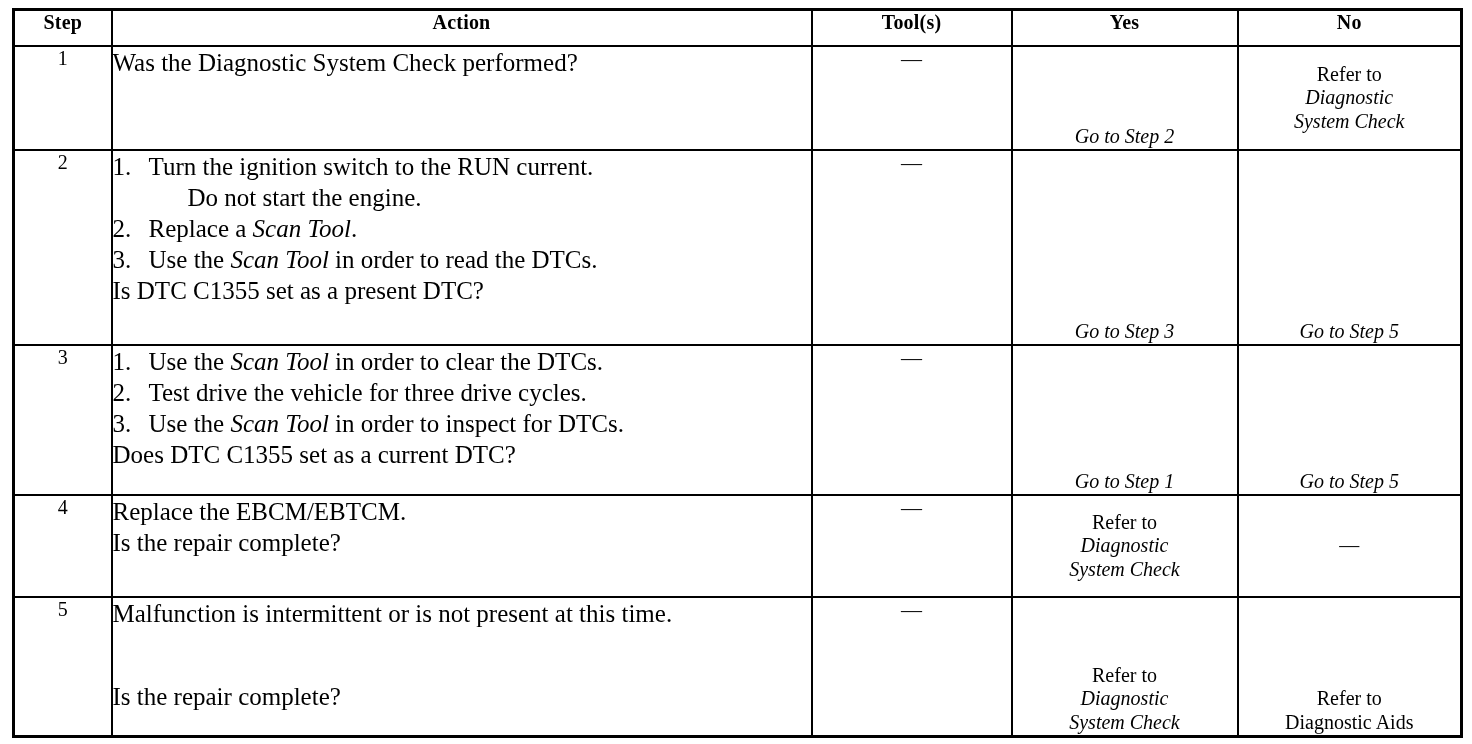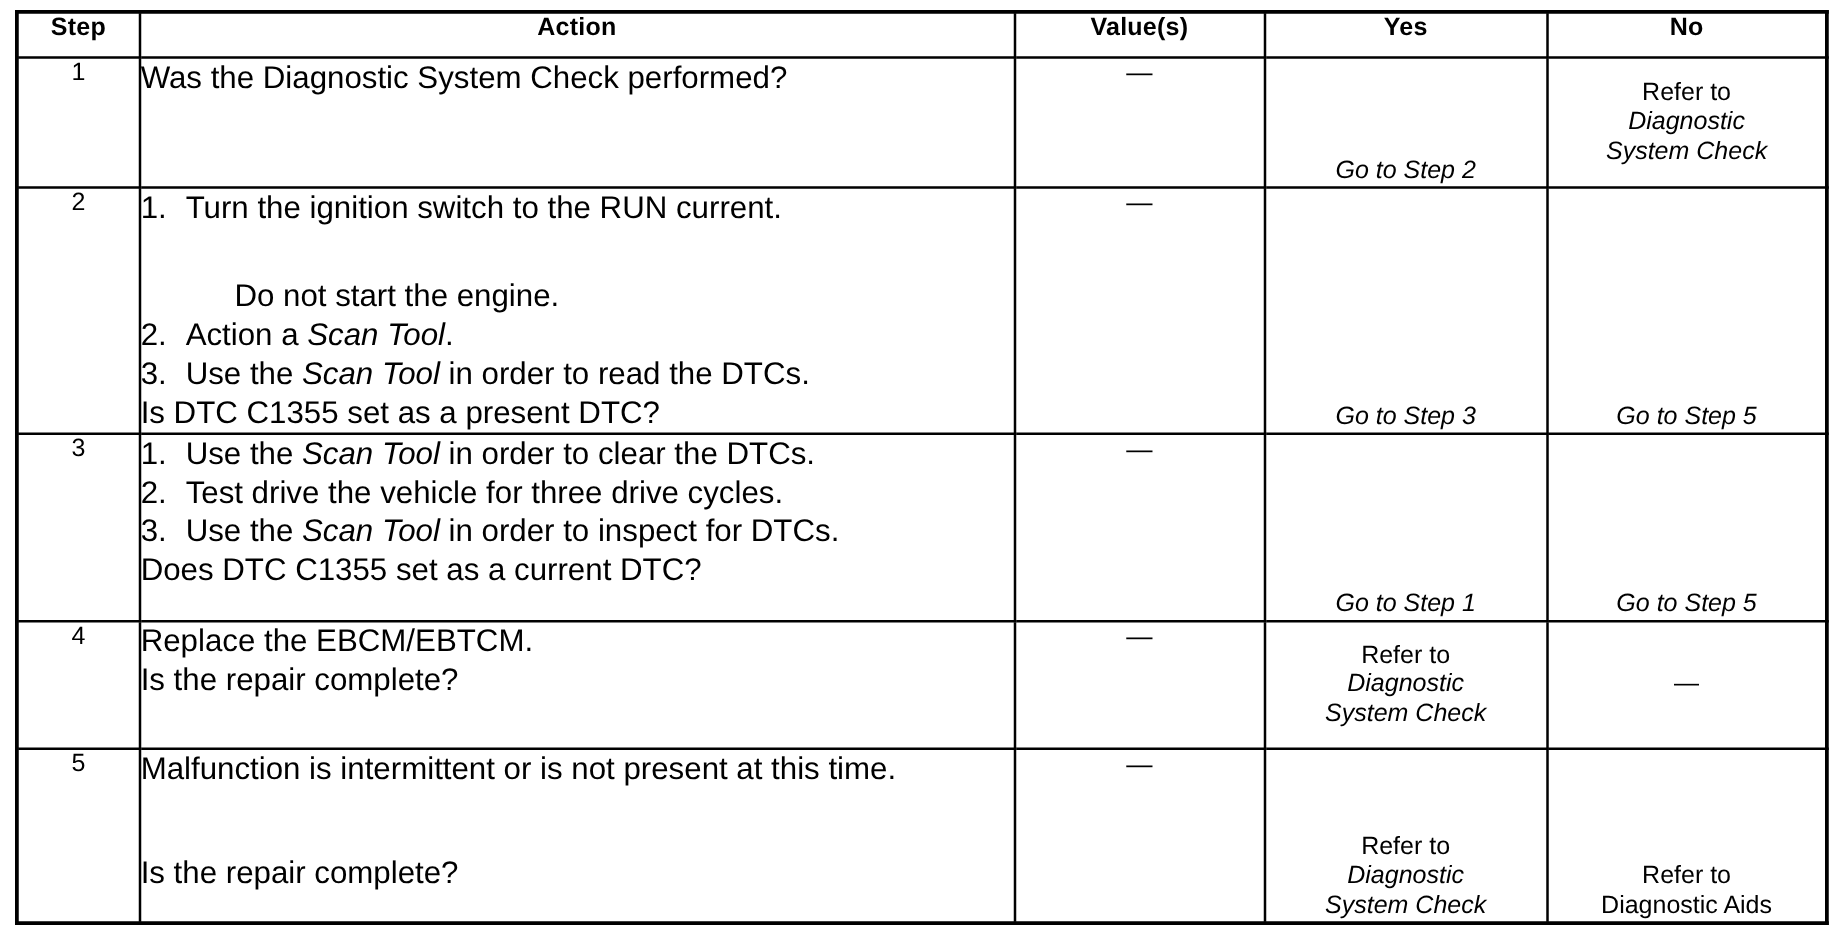--- a/index.html
+++ b/index.html
@@ -14,20 +14,21 @@
     color: #000000;
     overflow: hidden;
   }
 
   #sheet {
     position: relative;
     width: 1172px;
     height: 744px;
     box-sizing: border-box;
     padding: 8px 0 8px 12px;
+    font-family: Liberation Serif, serif;
   }
 
   table.diag {
     width: 1448px;
     border-collapse: collapse;
     table-layout: fixed;
     border: 3px solid #000;
   }
 
   table.diag th,
@@ -77,21 +78,20 @@
     padding-left: 36px;
     text-indent: -36px;
   }
   .act-line.numbered .num {
     display: inline-block;
     width: 36px;
     text-indent: 0;
   }
   .act-line.cont {
     padding-left: 75px;
-    margin-top: 40px;
   }
   .act-line.tail {
     padding-left: 0;
   }
   .act-spacer {
     height: 1px;
   }
 
   
   td.value {
@@ -132,21 +132,21 @@
         <col class="c-act">
         <col class="c-val">
         <col class="c-yes">
         <col class="c-no">
     </colgroup>
 
     <thead>
       <tr>
         <th>Step</th>
         <th>Action</th>
-        <th>Value(s)</th>
+        <th>Tool(s)</th>
         <th>Yes</th>
         <th>No</th>
       </tr>
     </thead>
 
     <tbody id="tbody">
         <tr class="r1">
           <td class="step">1</td>
           <td class="action">
             <div class="act-line"><span>Was the Diagnostic System Check performed?</span></div>
@@ -159,21 +159,21 @@
             <div class="yn-line">Refer to</div>
             <div class="yn-line ital">Diagnostic</div>
             <div class="yn-line ital">System Check</div>
           </td>
         </tr>
         <tr class="r2">
           <td class="step">2</td>
           <td class="action">
             <div class="act-line numbered"><span class="num">1.</span><span>Turn the ignition switch to the RUN current.</span></div>
             <div class="act-line cont"><span>Do not start the engine.</span></div>
-            <div class="act-line numbered"><span class="num">2.</span><span>Action a </span><i>Scan Tool</i><span>.</span></div>
+            <div class="act-line numbered"><span class="num">2.</span><span>Replace a </span><i>Scan Tool</i><span>.</span></div>
             <div class="act-line numbered"><span class="num">3.</span><span>Use the </span><i>Scan Tool</i><span> in order to read the DTCs.</span></div>
             <div class="act-line tail"><span>Is DTC C1355 set as a present DTC?</span></div>
           </td>
           <td class="value">—</td>
           <td class="yn bottom">
             <div class="yn-line ital">Go to Step 3</div>
           </td>
           <td class="yn bottom">
             <div class="yn-line ital">Go to Step 5</div>
           </td>

